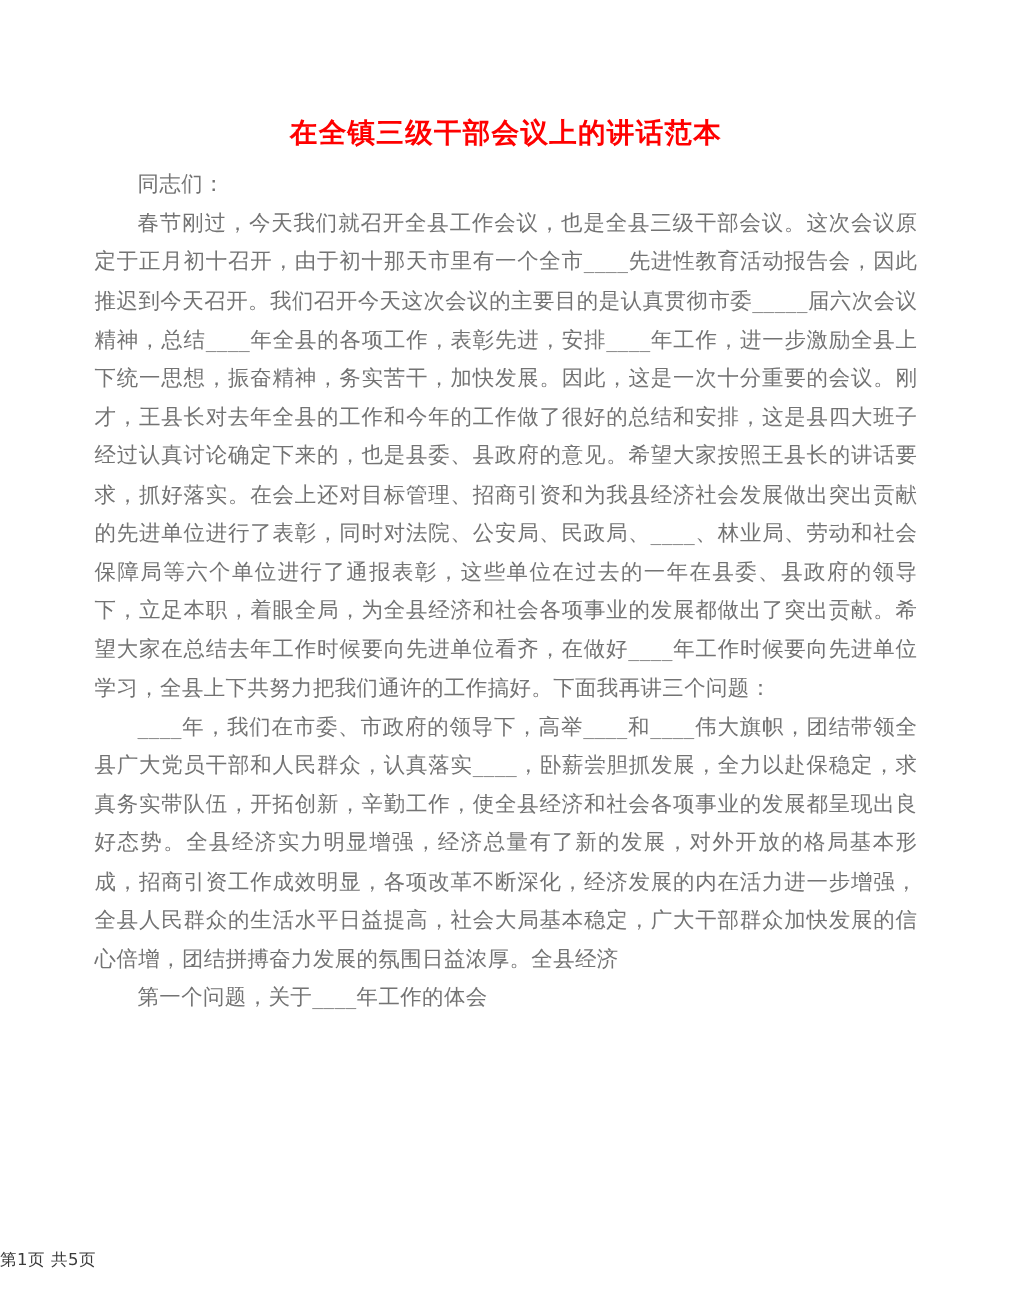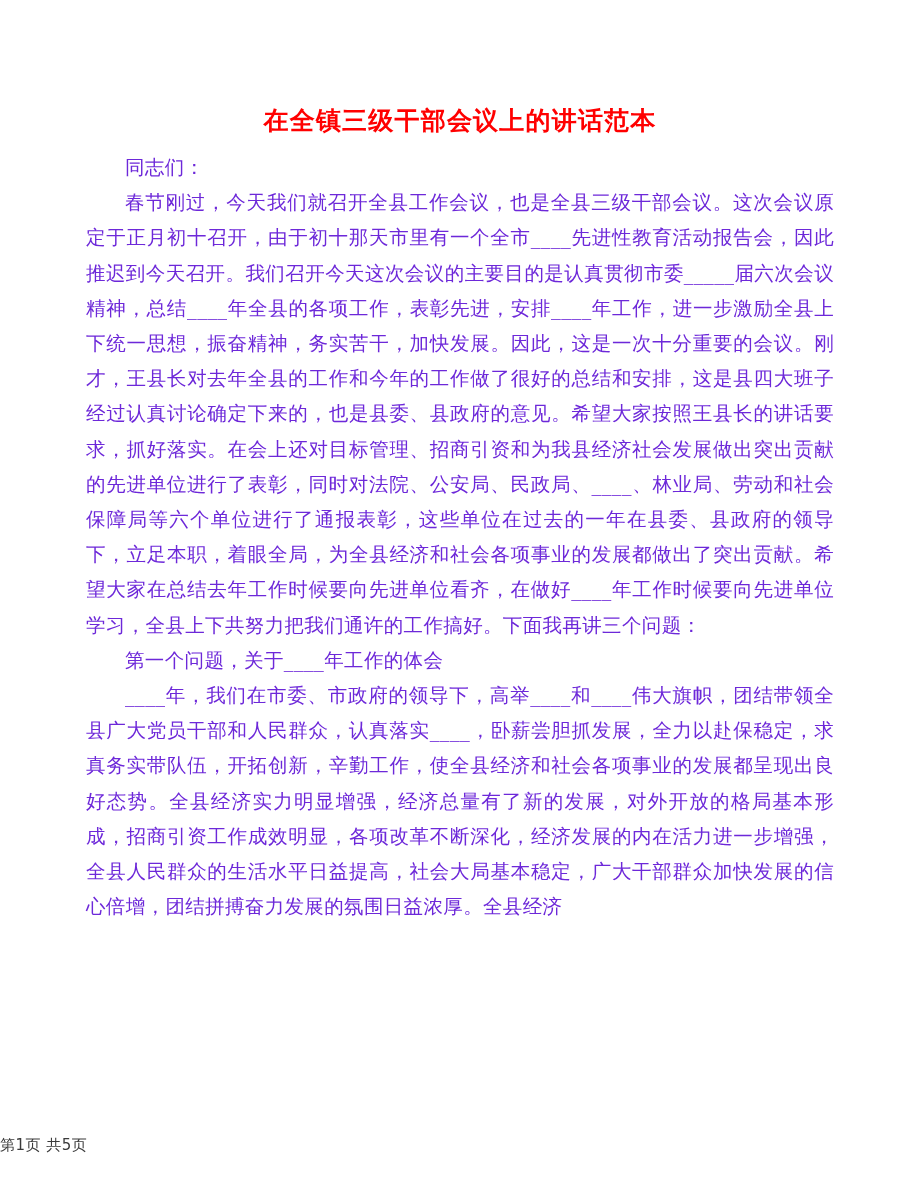--- a/index.html
+++ b/index.html
@@ -48,21 +48,21 @@
   }
 
   .para {
     font-size: 19.5px;
     line-height: 35.2px;
     text-align: justify;
     text-justify: inter-character;
     text-align-last: left;
     letter-spacing: 0.35px;
     margin: 0 0 0 0;
-    color: #6d28d9;
+    color: #737373;
     font-family: "DejaVu Serif", serif;
     word-break: break-all;
   }
 
   .para.indent {
     text-indent: 2em;
   }
 
   
   .para.short {
@@ -87,23 +87,23 @@
 <div class="page">
 
   <div class="doc-title">在全镇三级干部会议上的讲话范本</div>
 
   <div class="body-area">
 
     <p class="para indent short">同志们：</p>
 
     <p class="para indent">春节刚过，今天我们就召开全县工作会议，也是全县三级干部会议。这次会议原定于正月初十召开，由于初十那天市里有一个全市____先进性教育活动报告会，因此推迟到今天召开。我们召开今天这次会议的主要目的是认真贯彻市委_____届六次会议精神，总结____年全县的各项工作，表彰先进，安排____年工作，进一步激励全县上下统一思想，振奋精神，务实苦干，加快发展。因此，这是一次十分重要的会议。刚才，王县长对去年全县的工作和今年的工作做了很好的总结和安排，这是县四大班子经过认真讨论确定下来的，也是县委、县政府的意见。希望大家按照王县长的讲话要求，抓好落实。在会上还对目标管理、招商引资和为我县经济社会发展做出突出贡献的先进单位进行了表彰，同时对法院、公安局、民政局、____、林业局、劳动和社会保障局等六个单位进行了通报表彰，这些单位在过去的一年在县委、县政府的领导下，立足本职，着眼全局，为全县经济和社会各项事业的发展都做出了突出贡献。希望大家在总结去年工作时候要向先进单位看齐，在做好____年工作时候要向先进单位学习，全县上下共努力把我们通许的工作搞好。下面我再讲三个问题：</p>
 
+    <p class="para indent">____年，我们在市委、市政府的领导下，高举____和____伟大旗帜，团结带领全县广大党员干部和人民群众，认真落实____，卧薪尝胆抓发展，全力以赴保稳定，求真务实带队伍，开拓创新，辛勤工作，使全县经济和社会各项事业的发展都呈现出良好态势。全县经济实力明显增强，经济总量有了新的发展，对外开放的格局基本形成，招商引资工作成效明显，各项改革不断深化，经济发展的内在活力进一步增强，全县人民群众的生活水平日益提高，社会大局基本稳定，广大干部群众加快发展的信心倍增，团结拼搏奋力发展的氛围日益浓厚。全县经济</p>
+
     <p class="para indent short">第一个问题，关于____年工作的体会</p>
-
-    <p class="para indent">____年，我们在市委、市政府的领导下，高举____和____伟大旗帜，团结带领全县广大党员干部和人民群众，认真落实____，卧薪尝胆抓发展，全力以赴保稳定，求真务实带队伍，开拓创新，辛勤工作，使全县经济和社会各项事业的发展都呈现出良好态势。全县经济实力明显增强，经济总量有了新的发展，对外开放的格局基本形成，招商引资工作成效明显，各项改革不断深化，经济发展的内在活力进一步增强，全县人民群众的生活水平日益提高，社会大局基本稳定，广大干部群众加快发展的信心倍增，团结拼搏奋力发展的氛围日益浓厚。全县经济</p>
 
   </div>
 
   <div class="footer">
     <span>第1页 共5页</span>
   </div>
 
 </div>
 
 </body></html>

